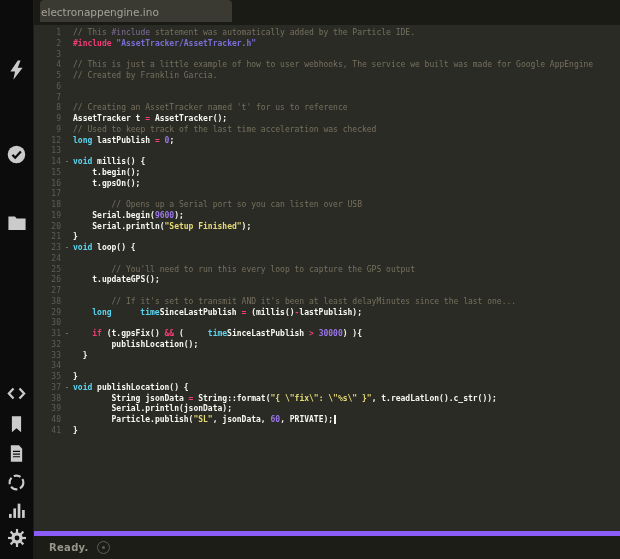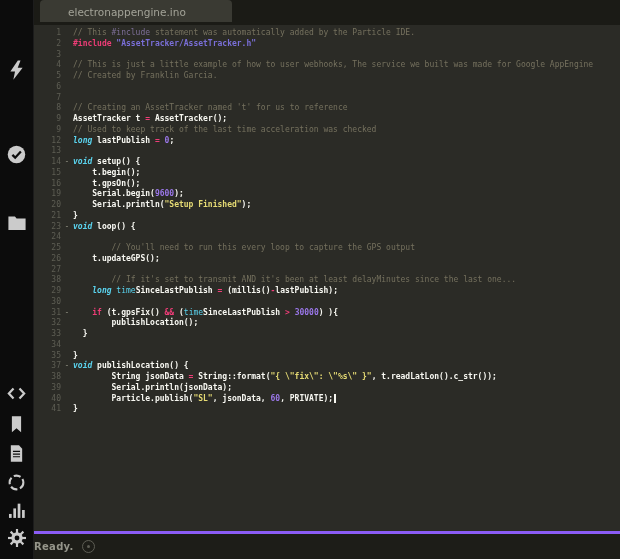--- a/index.html
+++ b/index.html
@@ -10,46 +10,46 @@
   .sidebar{position:absolute;left:0;top:0;bottom:0;width:33px;
            background:var(--sidebar-bg);border-right:1px solid #1c1c1c;z-index:5;}
   .rail-icon{position:absolute;left:0;width:33px;display:flex;justify-content:center;
              color:var(--icon);cursor:pointer;}
   .rail-icon svg{display:block;}
 
   
   .tabbar{position:absolute;left:34px;top:0;right:0;height:25px;background:var(--tabbar-bg);}
   .tab{position:absolute;left:6px;top:0;height:22px;width:192px;background:var(--tab-bg);
        border-radius:4px 4px 0 0;color:var(--tab-text);font-size:10.5px;line-height:25px;
-       padding-left:28px;box-sizing:border-box;white-space:nowrap;overflow:hidden;}
+       padding-left:1px;box-sizing:border-box;white-space:nowrap;overflow:hidden;}
 
   
   .editor{position:absolute;left:34px;top:25px;right:0;bottom:28px;
           background:var(--bg);overflow:hidden;padding-top:3px;}
   .line{display:flex;height:10.75px;line-height:10.75px;
         font-family:"DejaVu Sans Mono",monospace;font-size:8px;white-space:pre;}
   .gutter{flex:0 0 39px;display:flex;}
   .num{width:27px;text-align:right;color:var(--line-number);font-size:8px;}
   .foldm{width:12px;text-align:center;color:var(--fold);font-size:8px;}
   .codetxt{flex:1;color:var(--text);}
   .p{color:var(--text);font-weight:bold;text-align:right;}
   .c{color:var(--comment);}
   .ci{color:var(--comment-include);}
   .k{color:var(--keyword);font-weight:bold;}
-  .t{color:var(--type);font-style:italic;font-weight:bold;}
+  .t{color:var(--type);font-weight:bold;}
   .s{color:var(--string);font-weight:bold;}
   .si{color:var(--string-include);font-weight:bold;}
   .n{color:var(--number);font-weight:bold;}
-  .b{color:var(--builtin);font-weight:normal;}
+  .b{color:var(--builtin);font-weight:bold;margin-left:24px;}
   .caret{display:inline-block;width:2px;height:9px;background:var(--cursor);
          vertical-align:text-bottom;margin-left:1px;}
 
   
   .statusbar{position:absolute;left:34px;right:0;bottom:0;height:28px;background:var(--status-bg);
-             border-top:3px solid #8b5cf6;display:flex;align-items:center;
+             border-top:5px solid #8b5cf6;display:flex;align-items:center;padding-left:15px;
              box-sizing:border-box;}
   .status-text{color:var(--status-text);font-size:10px;font-weight:bold;letter-spacing:.3px;}
   .status-ico{margin-left:8px;width:11px;height:11px;border:1.4px solid #5d5d54;border-radius:50%;
               display:flex;align-items:center;justify-content:center;cursor:pointer;}
   .status-ico i{display:block;width:3px;height:3px;background:#5d5d54;border-radius:50%;}
 </style>
 </head>
 <body>
 
 <div class="app">
@@ -130,23 +130,25 @@
       <div class="line"><div class="gutter"><span class="num">3</span><span class="foldm"></span></div><div class="codetxt"></div></div>
       <div class="line"><div class="gutter"><span class="num">4</span><span class="foldm"></span></div><div class="codetxt"><span class="c">// This is just a little example of how to user webhooks, The service we built was made for Google AppEngine</span></div></div>
       <div class="line"><div class="gutter"><span class="num">5</span><span class="foldm"></span></div><div class="codetxt"><span class="c">// Created by Franklin Garcia.</span></div></div>
       <div class="line"><div class="gutter"><span class="num">6</span><span class="foldm"></span></div><div class="codetxt"></div></div>
       <div class="line"><div class="gutter"><span class="num">7</span><span class="foldm"></span></div><div class="codetxt"></div></div>
       <div class="line"><div class="gutter"><span class="num">8</span><span class="foldm"></span></div><div class="codetxt"><span class="c">// Creating an AssetTracker named 't' for us to reference</span></div></div>
       <div class="line"><div class="gutter"><span class="num">9</span><span class="foldm"></span></div><div class="codetxt"><span class="p">AssetTracker t </span><span class="k">=</span><span class="p"> AssetTracker();</span></div></div>
       <div class="line"><div class="gutter"><span class="num">9</span><span class="foldm"></span></div><div class="codetxt"><span class="c">// Used to keep track of the last time acceleration was checked</span></div></div>
       <div class="line"><div class="gutter"><span class="num">12</span><span class="foldm"></span></div><div class="codetxt"><span class="t">long</span><span class="p"> lastPublish </span><span class="k">=</span><span class="p"> </span><span class="n">0</span><span class="p">;</span></div></div>
       <div class="line"><div class="gutter"><span class="num">13</span><span class="foldm"></span></div><div class="codetxt"></div></div>
-      <div class="line"><div class="gutter"><span class="num">14</span><span class="foldm">-</span></div><div class="codetxt"><span class="t">void</span><span class="p"> setup() {</span></div></div>
+      <div class="line"><div class="gutter"><span class="num">14</span><span class="foldm">-</span></div><div class="codetxt"><span class="t">void</span><span class="p"> millis() {</span></div></div>
       <div class="line"><div class="gutter"><span class="num">15</span><span class="foldm"></span></div><div class="codetxt"><span class="p">    t.begin();</span></div></div>
       <div class="line"><div class="gutter"><span class="num">16</span><span class="foldm"></span></div><div class="codetxt"><span class="p">    t.gpsOn();</span></div></div>
+      <div class="line"><div class="gutter"><span class="num">17</span><span class="foldm"></span></div><div class="codetxt"></div></div>
+      <div class="line"><div class="gutter"><span class="num">18</span><span class="foldm"></span></div><div class="codetxt"><span class="c">        // Opens up a Serial port so you can listen over USB</span></div></div>
       <div class="line"><div class="gutter"><span class="num">19</span><span class="foldm"></span></div><div class="codetxt"><span class="p">    Serial.begin(</span><span class="n">9600</span><span class="p">);</span></div></div>
       <div class="line"><div class="gutter"><span class="num">20</span><span class="foldm"></span></div><div class="codetxt"><span class="p">    Serial.println(</span><span class="s">"Setup Finished"</span><span class="p">);</span></div></div>
       <div class="line"><div class="gutter"><span class="num">21</span><span class="foldm"></span></div><div class="codetxt"><span class="p">}</span></div></div>
       <div class="line"><div class="gutter"><span class="num">23</span><span class="foldm">-</span></div><div class="codetxt"><span class="t">void</span><span class="p"> loop() {</span></div></div>
       <div class="line"><div class="gutter"><span class="num">24</span><span class="foldm"></span></div><div class="codetxt"></div></div>
       <div class="line"><div class="gutter"><span class="num">25</span><span class="foldm"></span></div><div class="codetxt"><span class="c">        // You'll need to run this every loop to capture the GPS output</span></div></div>
       <div class="line"><div class="gutter"><span class="num">26</span><span class="foldm"></span></div><div class="codetxt"><span class="p">    t.updateGPS();</span></div></div>
       <div class="line"><div class="gutter"><span class="num">27</span><span class="foldm"></span></div><div class="codetxt"></div></div>
       <div class="line"><div class="gutter"><span class="num">38</span><span class="foldm"></span></div><div class="codetxt"><span class="c">        // If it's set to transmit AND it's been at least delayMinutes since the last one...</span></div></div>
       <div class="line"><div class="gutter"><span class="num">29</span><span class="foldm"></span></div><div class="codetxt"><span class="p">    </span><span class="t">long</span><span class="p"> </span><span class="b">time</span><span class="p">SinceLastPublish </span><span class="k">=</span><span class="p"> (millis()</span><span class="k">-</span><span class="p">lastPublish);</span></div></div>

